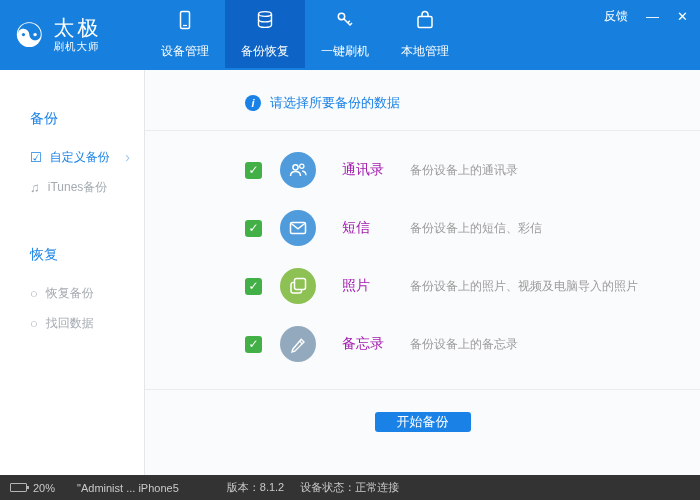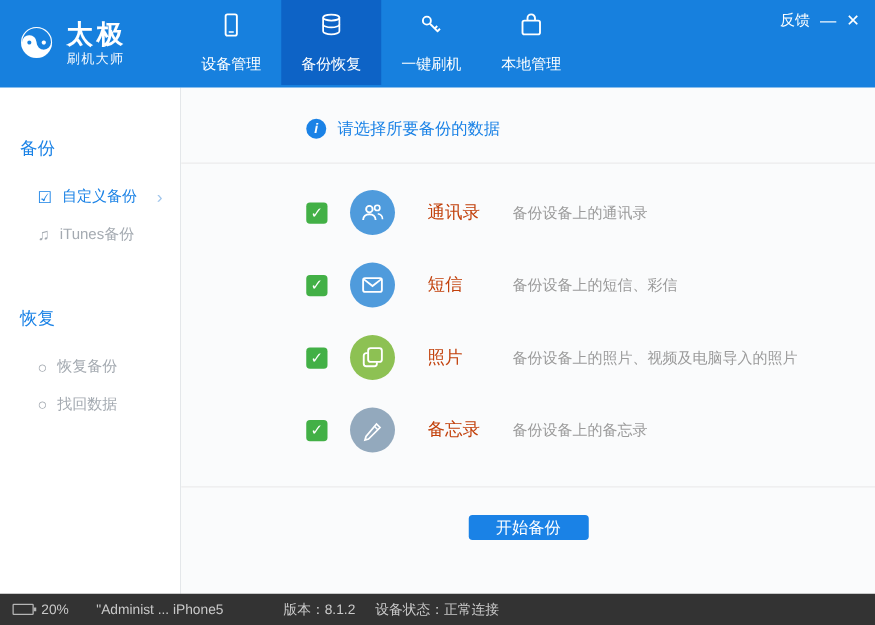--- a/index.html
+++ b/index.html
@@ -3,52 +3,52 @@
 <meta charset="utf-8">
 <style>
   * { margin:0; padding:0; box-sizing:border-box; }
   html,body { width:700px; height:500px; font-family:"Liberation Sans","DejaVu Sans",sans-serif; }
   .window { width:700px; height:500px; display:flex; flex-direction:column; background:#fff; overflow:hidden; }
 
   
   .topbar { height:70px; background:#1780de; color:#fff; display:flex; position:relative; flex:0 0 auto; }
   .logo-area { width:145px; display:flex; align-items:center; gap:9px; padding-left:14px; }
   .logo-glyph { font-size:34px; line-height:1; color:#fff; font-family:"DejaVu Sans",sans-serif; }
-  .app-name { font-size:21px; font-weight:bold; letter-spacing:3px; line-height:1.15; }
+  .app-name { font-size:21px; font-weight:normal; letter-spacing:3px; line-height:1.15; }
   .app-sub  { font-size:10.5px; letter-spacing:1px; opacity:.95; }
   .tabs { display:flex; height:70px; }
   .tab { width:80px; height:68px; display:flex; flex-direction:column; align-items:center; justify-content:center; gap:12px; cursor:pointer; }
   .tab.active { background:#0d63c6; }
   .tab .tlabel { font-size:12px; }
   .tab svg { display:block; }
-  .win-controls { position:absolute; top:8px; right:12px; display:flex; align-items:center; gap:8px; }
+  .win-controls { position:absolute; top:8px; right:12px; display:flex; align-items:center; gap:18px; }
   .win-controls .fb { font-size:12px; cursor:pointer; }
   .win-controls .wc { font-size:13px; cursor:pointer; line-height:1; }
 
   
   .body { flex:1 1 auto; display:flex; min-height:0; }
   .sidebar { width:145px; background:#fff; border-right:1px solid #e4e7ea; padding-top:40px; flex:0 0 auto; }
-  .sec-title { color:#1a82e6; font-size:14px; padding-left:16px; margin-bottom:14px; }
+  .sec-title { color:#1a82e6; font-size:14px; padding-left:30px; margin-bottom:14px; }
   .sec-title.second { margin-top:44px; }
   .side-item { height:30px; display:flex; align-items:center; gap:8px; padding-left:30px; padding-right:12px; font-size:12px; color:#a4aab1; cursor:pointer; position:relative; }
   .side-item.active { color:#1a82e6; }
   .side-item .sicon { font-size:13px; line-height:1; }
   .side-item .chev { position:absolute; right:14px; font-size:14px; color:#9fc5ec; }
 
   
   .content { flex:1 1 auto; background:#fafbfc; display:flex; flex-direction:column; min-width:0; }
   .notice-row { padding:24px 0 18px 100px; border-bottom:1px solid #ececec; display:flex; align-items:center; gap:9px; }
   .info-icon { width:16px; height:16px; border-radius:50%; background:#1a82e6; color:#fff; font-size:11px; font-weight:bold; display:flex; align-items:center; justify-content:center; font-style:italic; }
   .notice-text { color:#1a82e6; font-size:13px; }
   .rows { padding:10px 0 14px 100px; }
   .row { height:58px; display:flex; align-items:center; }
   .cbx { width:17px; height:17px; background:#42b046; border-radius:3px; display:flex; align-items:center; justify-content:center; margin-right:18px; cursor:pointer; flex:0 0 auto; }
   .cbx .tick { color:#fff; font-size:12px; font-weight:bold; line-height:1; }
   .ric { width:36px; height:36px; border-radius:50%; display:flex; align-items:center; justify-content:center; margin-right:26px; flex:0 0 auto; }
-  .rname { width:62px; font-size:14px; color:#c2410c; flex:0 0 auto; }
+  .rname { width:62px; font-size:14px; color:#a21caf; flex:0 0 auto; }
   .rdesc { font-size:12px; color:#9b9b9b; margin-left:6px; }
   .btn-area { border-top:1px solid #ececec; margin-top:2px; padding-top:22px; text-align:center; flex:1 1 auto; }
   .start-btn { background:#1a82e6; color:#fff; border:none; font-size:13px; padding:1px 22px; border-radius:3px; cursor:pointer; font-family:inherit; }
 
   
   .statusbar { height:25px; background:#333333; color:#c9c9c9; font-size:11px; display:flex; align-items:center; padding:0 10px; flex:0 0 auto; }
   .battery { width:17px; height:9px; border:1px solid #b5b5b5; border-radius:1px; position:relative; margin-right:6px; padding:1px; }
   .battery::after { content:""; position:absolute; right:-3px; top:2px; width:2px; height:3px; background:#b5b5b5; }
   .battery .lvl { height:100%; width:70%; background:#c9c9c9; }
   .sb-device { margin-left:22px; }

